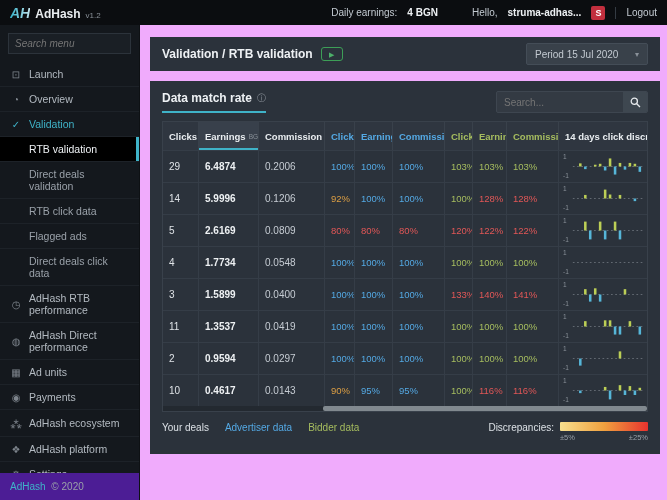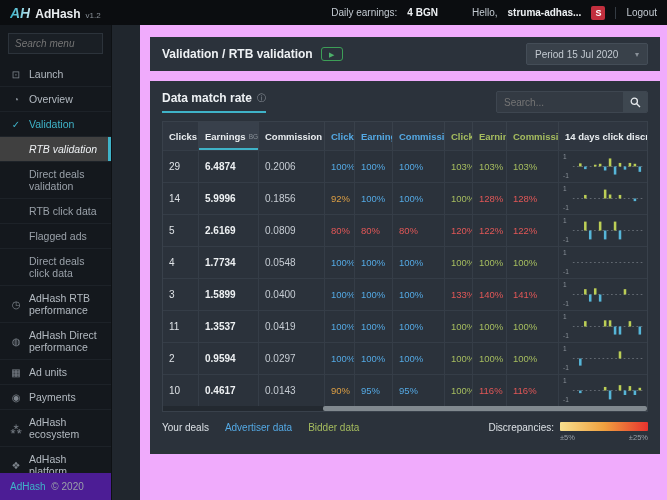--- a/index.html
+++ b/index.html
@@ -15,33 +15,33 @@
                background-clip:text; color:transparent; }
   .logo-name { font-size:12px; color:#e9edf0; font-weight:bold; }
   .logo-version { font-size:8px; color:#8a9199; }
   .topbar-right { display:flex; align-items:center; gap:10px; font-size:10px; color:#c3cad1; }
   .tb-strong { font-weight:bold; color:#eef1f4; }
   .badge { width:14px; height:14px; border-radius:2px; color:#fff; font-size:9px; font-weight:bold;
            display:flex; align-items:center; justify-content:center; }
   .tb-divider { width:1px; height:12px; background:#343b43; }
 
   
-  .sidebar { position:absolute; top:25px; left:0; bottom:0; width:112px; background:#14181d;
+  .sidebar { position:absolute; top:25px; left:0; bottom:0; width:140px; background:#14181d;
              display:flex; flex-direction:column; border-right:1px solid #0e1114; }
   .side-search { margin:8px; }
   .side-search input { width:100%; background:#1a1f25; border:1px solid #2c333b; color:#8d949c;
                        font-style:italic; font-size:10px; padding:4px 6px; font-family:"Liberation Sans",sans-serif; }
   .menu { flex:1; overflow:hidden; }
   .menu-item { display:flex; align-items:center; gap:7px; padding:6px 10px; font-size:10.5px;
                color:#b3bac1; border-bottom:1px solid #1d2228; cursor:pointer; }
   .menu-item.active, .menu-item.active .mi-icon { color:#3fb3c8; }
   .mi-icon { width:12px; font-size:10px; color:#7d848c; text-align:center; flex:none; }
   .submenu-item { padding:6px 10px 6px 29px; font-size:10.5px; color:#9aa1a9;
                   border-bottom:1px solid #1d2228; cursor:pointer; }
-  .submenu-item.selected { color:#eef1f4; background:#404040; box-shadow:inset -3px 0 0 #3fb3c8;font-style:italic; }
+  .submenu-item.selected { color:#eef1f4; background:#000000; box-shadow:inset -3px 0 0 #3fb3c8; }
   .side-footer { padding:8px 10px; font-size:10px; background:#4c1d95; }
   .side-footer .brand { color:#3fb3c8; }
   .side-footer .copy { color:#9aa1a9; margin-left:3px; }
 
   
   .main { position:absolute; top:25px; left:140px; right:0; bottom:0; background:#f0abfc;
           padding:12px 7px 0 10px; }
   .band { background:#2b323b; height:34px; display:flex; align-items:center; justify-content:space-between;
           padding:0 12px; margin-bottom:10px; }
   .crumb-wrap { display:flex; align-items:center; gap:8px; }
@@ -277,21 +277,21 @@
                 <rect x="61.0" y="12.5" width="3" height="3.7" fill="#56b6d8"></rect>
                 <rect x="66.8" y="8.3" width="3" height="4.2" fill="#bccf56"></rect>
                 <rect x="72.7" y="9.3" width="3" height="3.1" fill="#bccf56"></rect>
                 <rect x="78.5" y="12.5" width="3" height="6.3" fill="#56b6d8"></rect>
               </svg>
             </div>
           </div>
           <div class="tr">
             <div class="td your-0">14</div>
             <div class="td your-1">5.9996</div>
-            <div class="td your-2">0.1856</div>
+            <div class="td your-2">0.1206</div>
             <div class="td pct" style="color: rgb(221, 159, 68);">92%</div>
             <div class="td pct" style="color: rgb(84, 169, 228);">100%</div>
             <div class="td pct" style="color: rgb(84, 169, 228);">100%</div>
             <div class="td pct" style="color: rgb(166, 189, 95);">100%</div>
             <div class="td pct" style="color: rgb(226, 87, 87);">128%</div>
             <div class="td pct" style="color: rgb(226, 87, 87);">128%</div>
             <div class="td spark-cell">
               <span class="ax">
       <i>1</i>
                 <i>-1</i>

